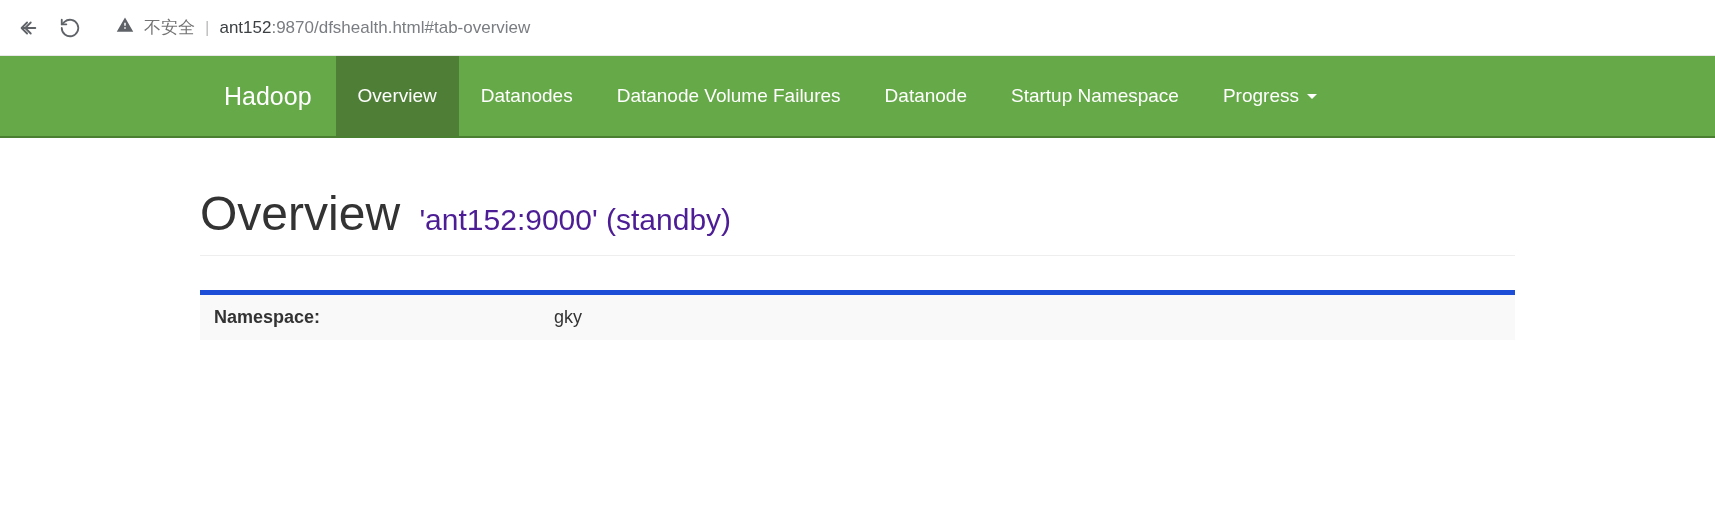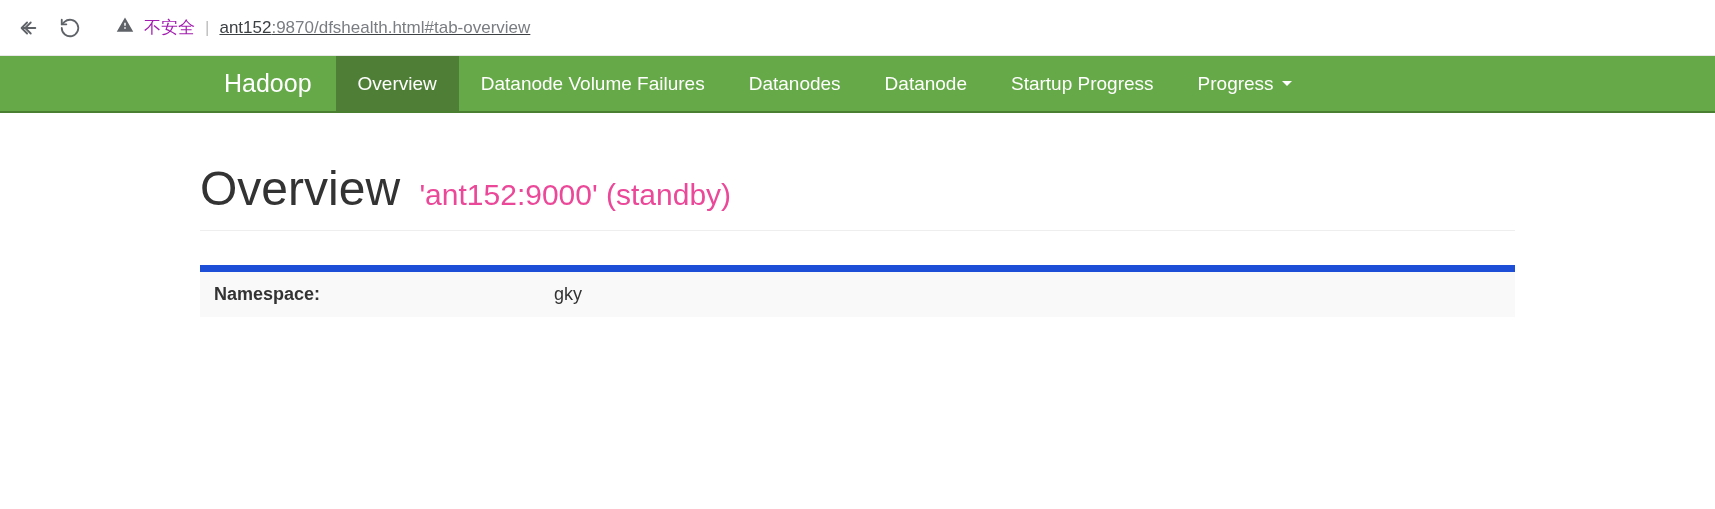--- a/index.html
+++ b/index.html
@@ -26,29 +26,29 @@
     display: flex;
     align-items: center;
     height: 36px;
     border-radius: 18px;
     padding: 0 18px;
     gap: 10px;
     color: #5f6368;
     font-size: 17px;
   }
   .warn-icon svg { width: 18px; height: 18px; }
-  .insecure-label { color: #a21caf; font-family: Liberation Serif, serif; }
+  .insecure-label { color: #737373; font-family: Liberation Serif, serif; }
   .addr-sep { color: #bdbdbd; }
-  .url-text { color: #3c4043; text-decoration: underline; }
+  .url-text { color: #3c4043; }
   .url-text .dim { color: #7a7d81; }
 
   
   .nav {
     background: #66a948;
-    height: 57px;
+    height: 82px;
     display: flex;
     align-items: stretch;
     padding-left: 200px;
     border-bottom: 2px solid #4a7f31;
   }
   .brand {
     color: #ffffff;
     font-size: 25px;
     padding: 0 24px;
     display: flex;
@@ -81,36 +81,36 @@
     padding: 48px 200px 0 200px;
   }
   .page-title {
     font-size: 48px;
     font-weight: 400;
     color: #333;
     margin-bottom: 14px;
   }
   .page-title .sub {
     font-size: 30px;
-    color: #ec4899;
+    color: #4c1d95;
     font-weight: 400;
     margin-left: 6px;
   }
   .rule { border: none; border-top: 1px solid #eee; margin-bottom: 34px; }
 
   table.info {
     width: 100%;
     border-collapse: collapse;
     font-size: 18px;
     color: #333;
   }
   table.info th, table.info td {
     text-align: left;
     padding: 12px 14px;
-    border-top: 7px solid #1d4ed8;
+    border-top: 5px solid #1d4ed8;
   }
   table.info tr:nth-child(odd) { background: #f9f9f9; }
   table.info th {
     width: 340px;
     font-weight: 700;
   }
 </style>
 </head>
 <body>
 
@@ -137,24 +137,24 @@
     </span>
     <span class="insecure-label">不安全</span>
     <span class="addr-sep">|</span>
     <span class="url-text"><span>ant152</span><span class="dim">:9870/dfshealth.html#tab-overview</span></span>
   </div>
 </div>
 
 <div class="nav">
   <div class="brand">Hadoop</div>
   <div class="nav-item active">Overview</div>
+  <div class="nav-item">Datanodes</div>
   <div class="nav-item">Datanode Volume Failures</div>
-  <div class="nav-item">Datanodes</div>
   <div class="nav-item">Datanode</div>
-  <div class="nav-item">Startup Progress</div>
+  <div class="nav-item">Startup Namespace</div>
   <div class="nav-item">
     <span>Progress</span>
     <span class="caret-down"></span>
   </div>
 </div>
 
 <div class="content">
   <h1 class="page-title">
     <span>Overview</span>
     <span class="sub">'ant152:9000' (standby)</span>

